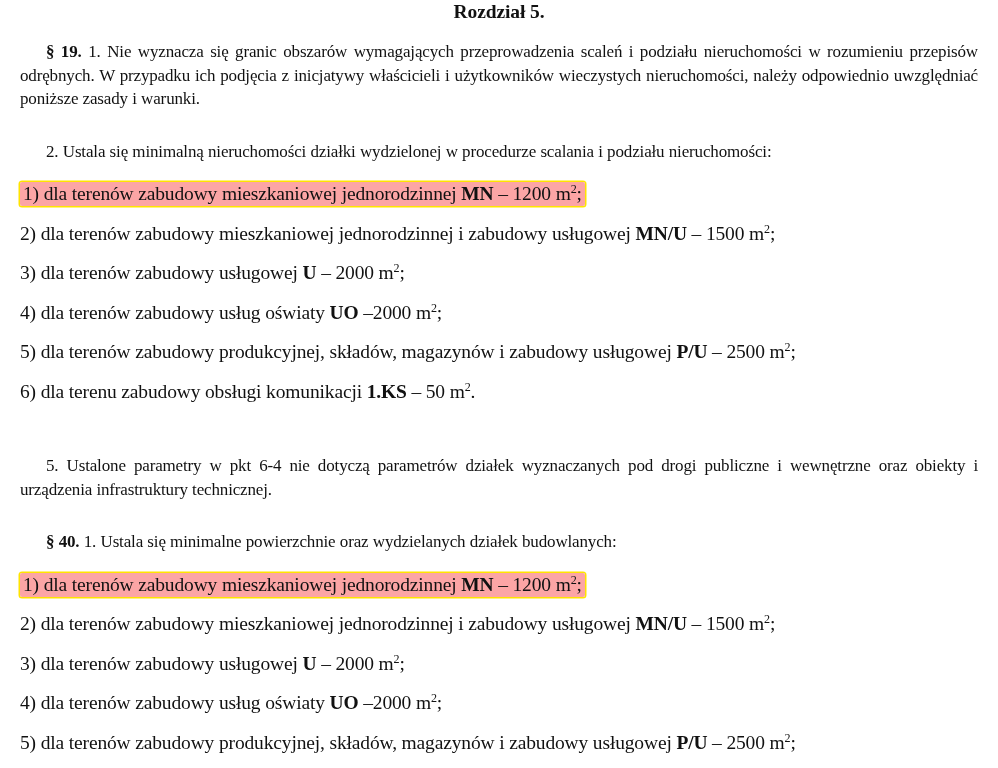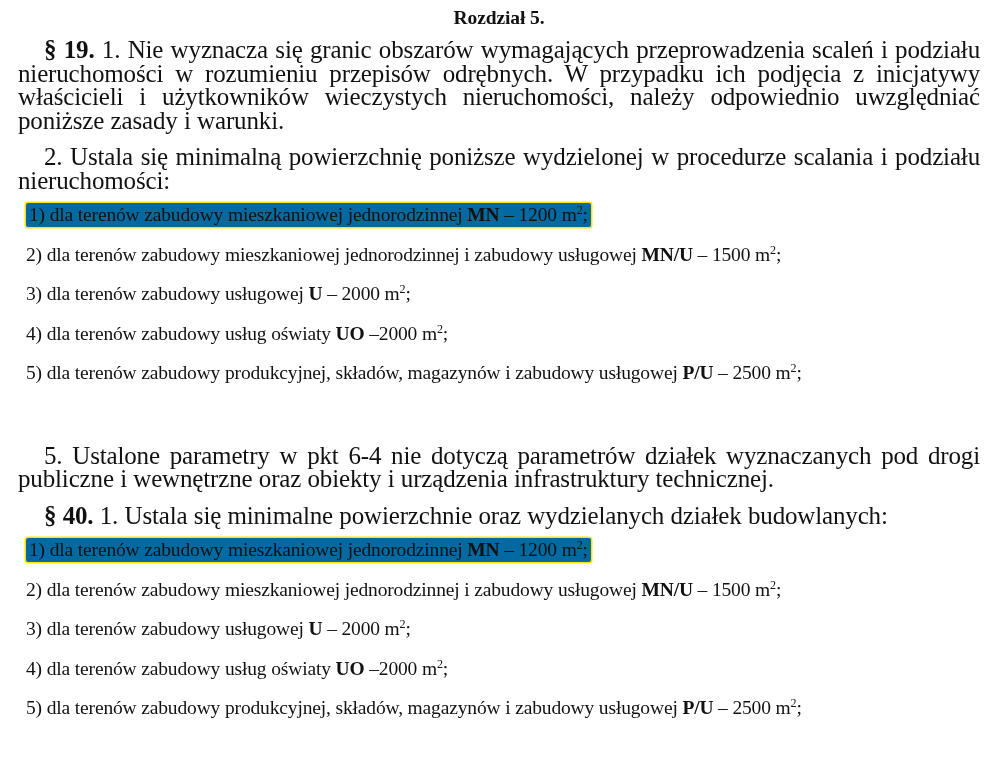--- a/index.html
+++ b/index.html
@@ -11,21 +11,21 @@
     width: 998px;
     height: 768px;
     font-family: "Liberation Serif", "DejaVu Serif", serif;
     color: #111111;
     overflow: hidden;
   }
   .page {
     position: relative;
     width: 998px;
     height: 768px;
-    padding: 6px;
+    padding: 0;
     box-sizing: border-box;
   }
   .heading {
     text-align: center;
     font-weight: bold;
     font-size: 19.5px;
     line-height: 22px;
     margin: 0;
     letter-spacing: -0.1px;
   }
@@ -33,22 +33,22 @@
     padding-top: 1px;
   }
   .heading-title {
     padding-top: 2px;
   }
   .body-block {
     padding: 0 12px 0 12px;
     box-sizing: border-box;
   }
   p.para {
-    margin: 0;
-    font-size: 25px;
+    margin: 8px;
+    font-size: 17px;
     line-height: 23.5px;
     text-align: justify;
     text-indent: 26px;
     letter-spacing: -0.15px;
     word-spacing: 0.2px;
   }
   p.item {
     margin: 0;
     font-size: 19.5px;
     line-height: 23.5px;
@@ -61,21 +61,21 @@
   .gap-13 { height: 13px; }
   .gap-16 { height: 16px; }
   .gap-17 { height: 17px; }
   b, .bold { font-weight: bold; }
   sup {
     font-size: 0.62em;
     vertical-align: super;
     line-height: 0;
   }
   .hl {
-    background-color: #0369a1;
+    background-color: #fca5a5;
     box-shadow: 0 0 0 1.5px #ffe400;
     border-radius: 2px;
     padding: 1px 3px 2px 3px;
     box-decoration-break: clone;
     -webkit-box-decoration-break: clone;
   }
   .highlight-row {
     position: relative;
   }
   .nowrap { white-space: nowrap; }
@@ -95,21 +95,21 @@
     <p class="para">
       <b>§ 19.</b>
       <span>1.</span>
       <span>Nie wyznacza się granic obszarów wymagających przeprowadzenia scaleń i podziału nieruchomości w rozumieniu przepisów odrębnych. W przypadku ich podjęcia z inicjatywy właścicieli i użytkowników wieczystych nieruchomości, należy odpowiednio uwzględniać poniższe zasady i warunki.</span>
     </p>
 
     <div class="gap-13"></div>
 
     <p class="para">
       <span>2.</span>
-      <span>Ustala się minimalną powierzchnię poniższe wydzielonej w procedurze scalania i podziału nieruchomości:</span>
+      <span>Ustala się minimalną nieruchomości działki wydzielonej w procedurze scalania i podziału nieruchomości:</span>
     </p>
 
     <div class="gap-11"></div>
 
     <p class="item highlight-row">
       <span class="hl nowrap"><span>1)</span><span> </span><span>dla terenów zabudowy mieszkaniowej jednorodzinnej </span><b>MN</b><span> – 1200 m</span><sup>2</sup><span>;</span></span>
     </p>
 
     <div class="gap-16"></div>
 
@@ -134,20 +134,24 @@
 
     <div class="gap-16"></div>
 
     <p class="item">
       <span>5)</span>
       <span>dla terenów zabudowy produkcyjnej, składów, magazynów i zabudowy usługowej </span><b>P/U</b><span> – 2500 m</span><sup>2</sup><span>;</span>
     </p>
 
     <div class="gap-16"></div>
 
+    <p class="item">
+      <span>6)</span>
+      <span>dla terenu zabudowy obsługi komunikacji </span><b>1.KS</b><span> – 50 m</span><sup>2</sup><span>.</span>
+    </p>
 
     <div class="gap-17"></div>
 
 
     <div class="gap-13"></div>
 
 
     <div class="gap-13"></div>
 
     <p class="para">

